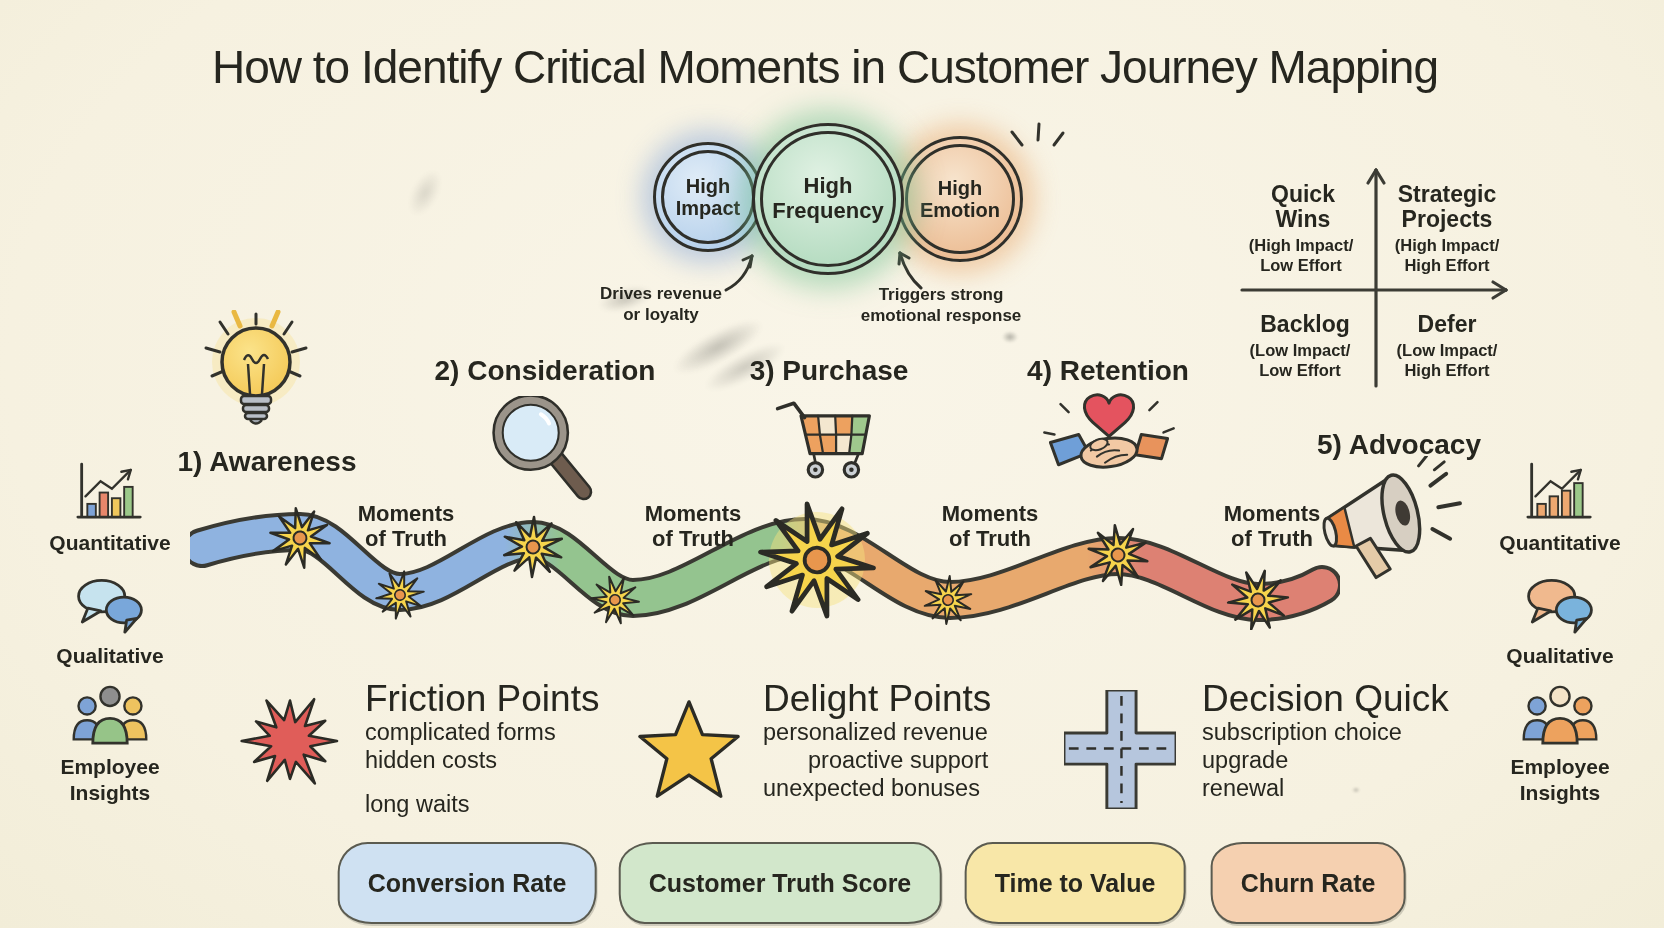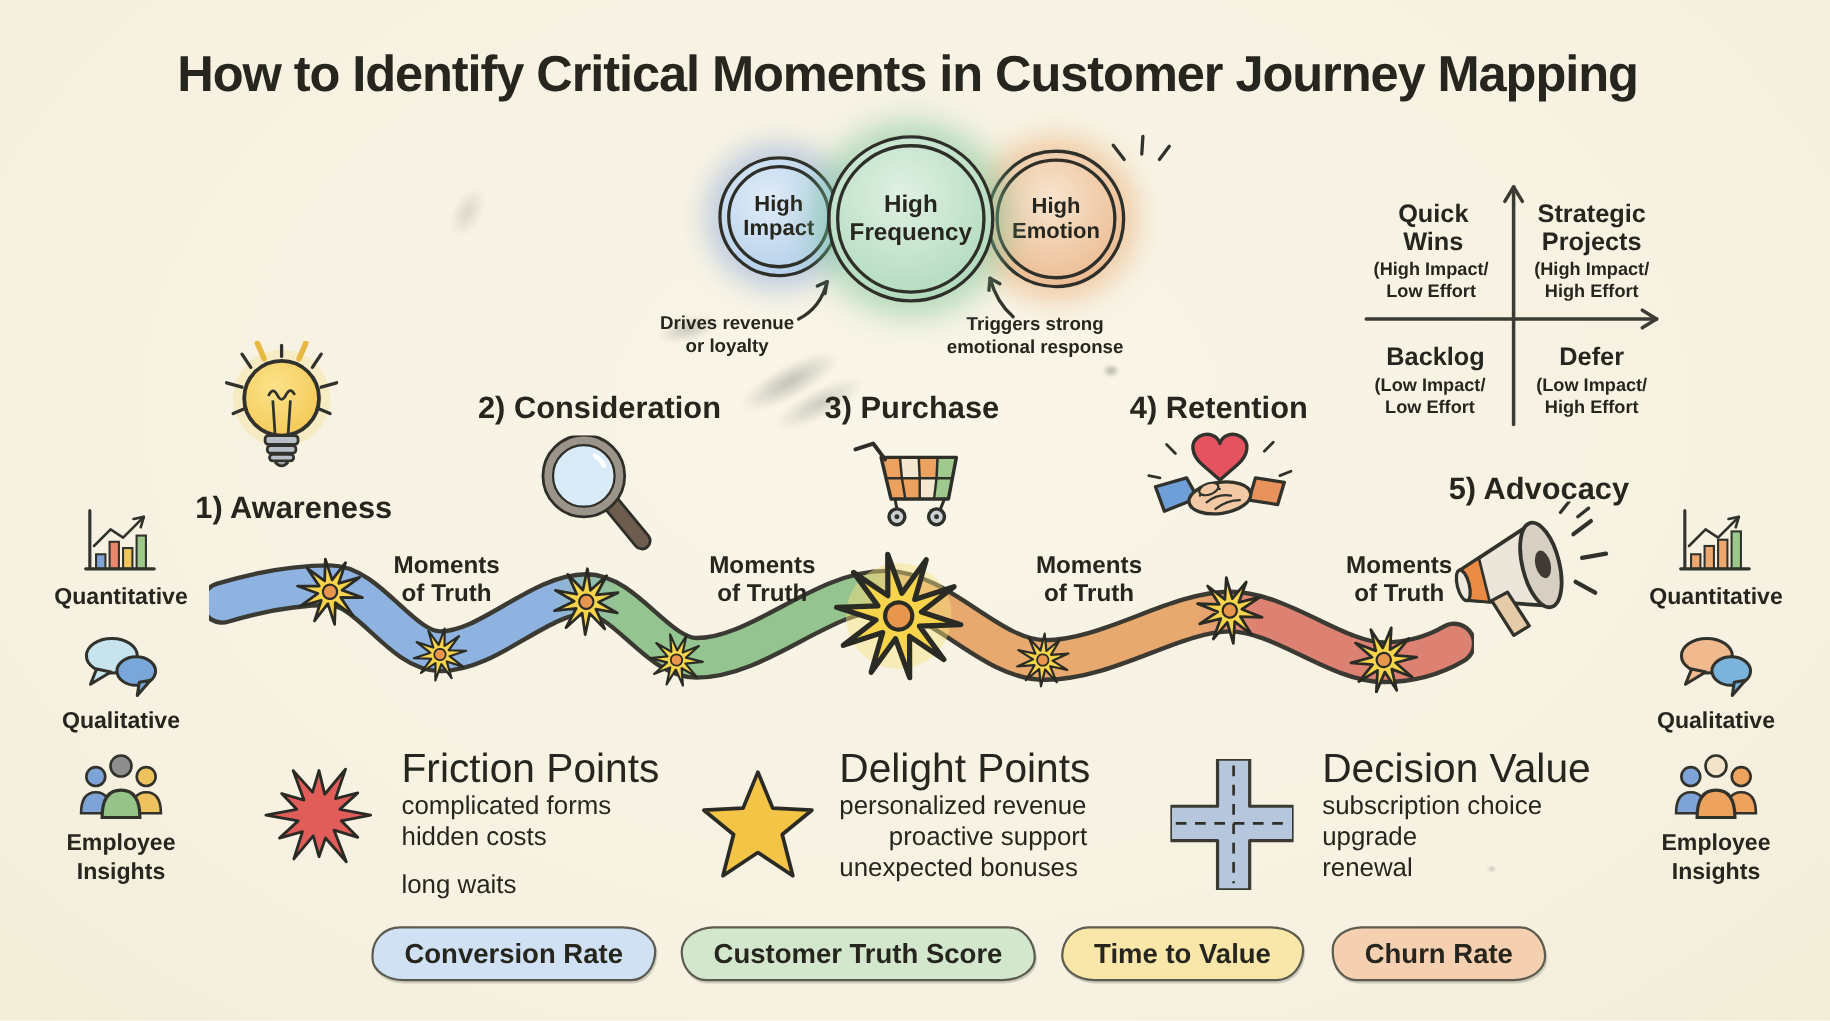--- a/index.html
+++ b/index.html
@@ -2,37 +2,37 @@
 <html><head>
 <meta charset="utf-8">
 <style>
   html,body{margin:0;padding:0;}
   .canvas{position:relative;width:1664px;height:928px;overflow:hidden;
     background:radial-gradient(ellipse at 50% 40%, #f9f5e8 0%, #f6f1e0 70%, #f2edd8 100%);
     font-family:"Liberation Sans", sans-serif;color:#26261f;}
   .abs{position:absolute;}
   .cx{transform:translateX(-50%);text-align:center;}
   .pre{white-space:pre-line;}
-  .title{font-size:46px;font-weight:bold;letter-spacing:-1px;white-space:nowrap;}
+  .title{font-size:46px;font-weight:normal;letter-spacing:-1px;white-space:nowrap;}
   .vcircle{position:absolute;border-radius:50%;border:3.5px solid #2f2f2a;
     display:flex;align-items:center;justify-content:center;text-align:center;font-weight:bold;line-height:1.12;}
   .vcircle::before{content:"";position:absolute;inset:5px;border:3px solid #2f2f2a;border-radius:50%;pointer-events:none;}
   .vc-impact{background:radial-gradient(circle at 40% 35%, #e0ecf7, #a9c8e8);box-shadow:0 0 24px 12px rgba(125,160,215,.45);}
   .vc-frequency{background:radial-gradient(circle at 45% 35%, #e0f1e3, #a5d4b4);box-shadow:0 0 26px 14px rgba(120,195,150,.5);z-index:2;}
   .vc-emotion{background:radial-gradient(circle at 45% 35%, #f7e4cd, #e9b183);box-shadow:0 0 24px 12px rgba(230,160,95,.45);}
   .vnote{font-size:17px;font-weight:bold;line-height:1.25;}
   .qtitle{font-size:23px;font-weight:bold;line-height:1.08;}
   .qsub{font-size:16.5px;font-weight:bold;line-height:1.2;}
   .stage{font-size:28px;font-weight:bold;white-space:nowrap;}
   .moments{font-size:22px;font-weight:bold;line-height:1.15;}
   .research-label{font-size:21px;font-weight:bold;line-height:1.22;}
   .point-title{font-size:37px;font-weight:normal;white-space:nowrap;}
   .point-item{font-size:23.5px;line-height:28.5px;white-space:nowrap;}
   .metric{position:absolute;top:842px;height:46px;display:flex;align-items:center;justify-content:center;
-    border:2.5px solid #5b5b50;font-size:25px;font-weight:bold;padding:0 28px;transform:translateX(-50%);
+    border:2.5px solid #5b5b50;font-size:25px;font-weight:bold;padding:16px 28px;transform:translateX(-50%);
     white-space:nowrap;box-shadow:1px 2px 0 0 rgba(90,90,80,.25);}
   .m0{background:#cfe1f2;border-radius:30px 36px 26px 34px / 30px 26px 32px 24px;}
   .m1{background:#d2e7cb;border-radius:34px 28px 34px 26px / 26px 32px 24px 30px;}
   .m2{background:#f8e7a8;border-radius:28px 34px 28px 34px / 30px 24px 32px 26px;}
   .m3{background:#f5d0b0;border-radius:32px 28px 34px 26px / 24px 32px 26px 30px;}
   .smudge{position:absolute;background:radial-gradient(closest-side,rgba(70,70,65,.55),rgba(70,70,65,0));filter:blur(2px);}
 </style>
 </head>
 <body>
 
@@ -330,21 +330,21 @@
   <div class="abs point-title" style="left:763px;top:678px;">Delight Points</div>
   <div class="abs point-item" style="left:763px;top:718px;">personalized revenue</div>
   <div class="abs point-item" style="left:808px;top:746px;">proactive support</div>
   <div class="abs point-item" style="left:763px;top:774px;">unexpected bonuses</div>
 
   <svg class="abs" style="left:1064px;top:690px;" width="112" height="119" viewBox="0 0 115 122">
     <path d="M44,0 L74,0 L74,44 L115,44 L115,76 L74,76 L74,122 L44,122 L44,76 L0,76 L0,44 L44,44 Z" fill="#b6c6dd" stroke="#3a3a33" stroke-width="3" stroke-linejoin="round"></path>
     <line x1="59" y1="6" x2="59" y2="116" stroke="#2f2f2a" stroke-width="2.5" stroke-dasharray="10 8"></line>
     <line x1="5" y1="60" x2="110" y2="60" stroke="#2f2f2a" stroke-width="2.5" stroke-dasharray="10 8"></line>
   </svg>
-  <div class="abs point-title" style="left:1202px;top:678px;">Decision Value</div>
+  <div class="abs point-title" style="left:1202px;top:678px;">Decision Quick</div>
   <div class="abs point-item" style="left:1202px;top:718px;">subscription choice</div>
   <div class="abs point-item" style="left:1202px;top:746px;">upgrade</div>
   <div class="abs point-item" style="left:1202px;top:774px;">renewal</div>
 
   <div class="metric m0" style="left:467px;">Conversion Rate</div>
   <div class="metric m1" style="left:780px;">Customer Truth Score</div>
   <div class="metric m2" style="left:1075px;">Time to Value</div>
   <div class="metric m3" style="left:1308px;">Churn Rate</div>
 
 </div>

